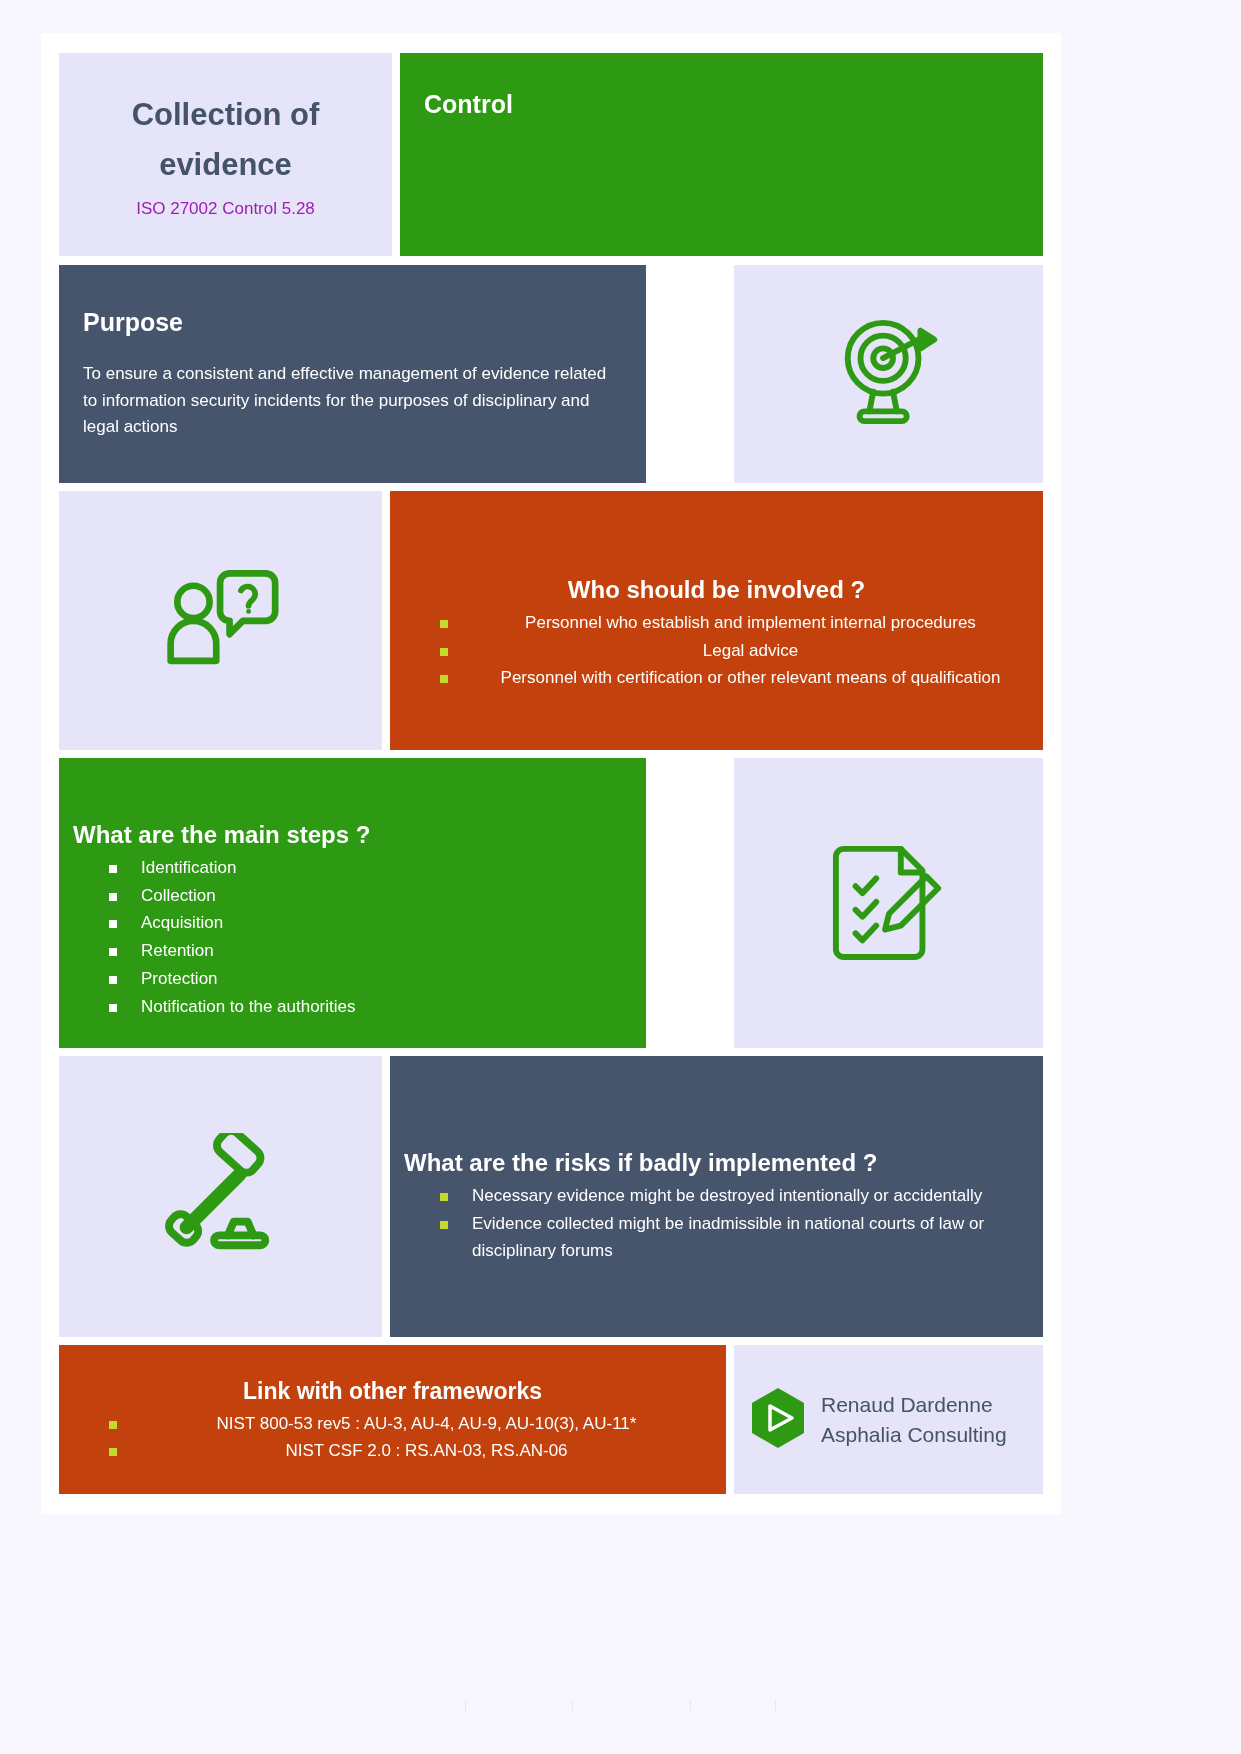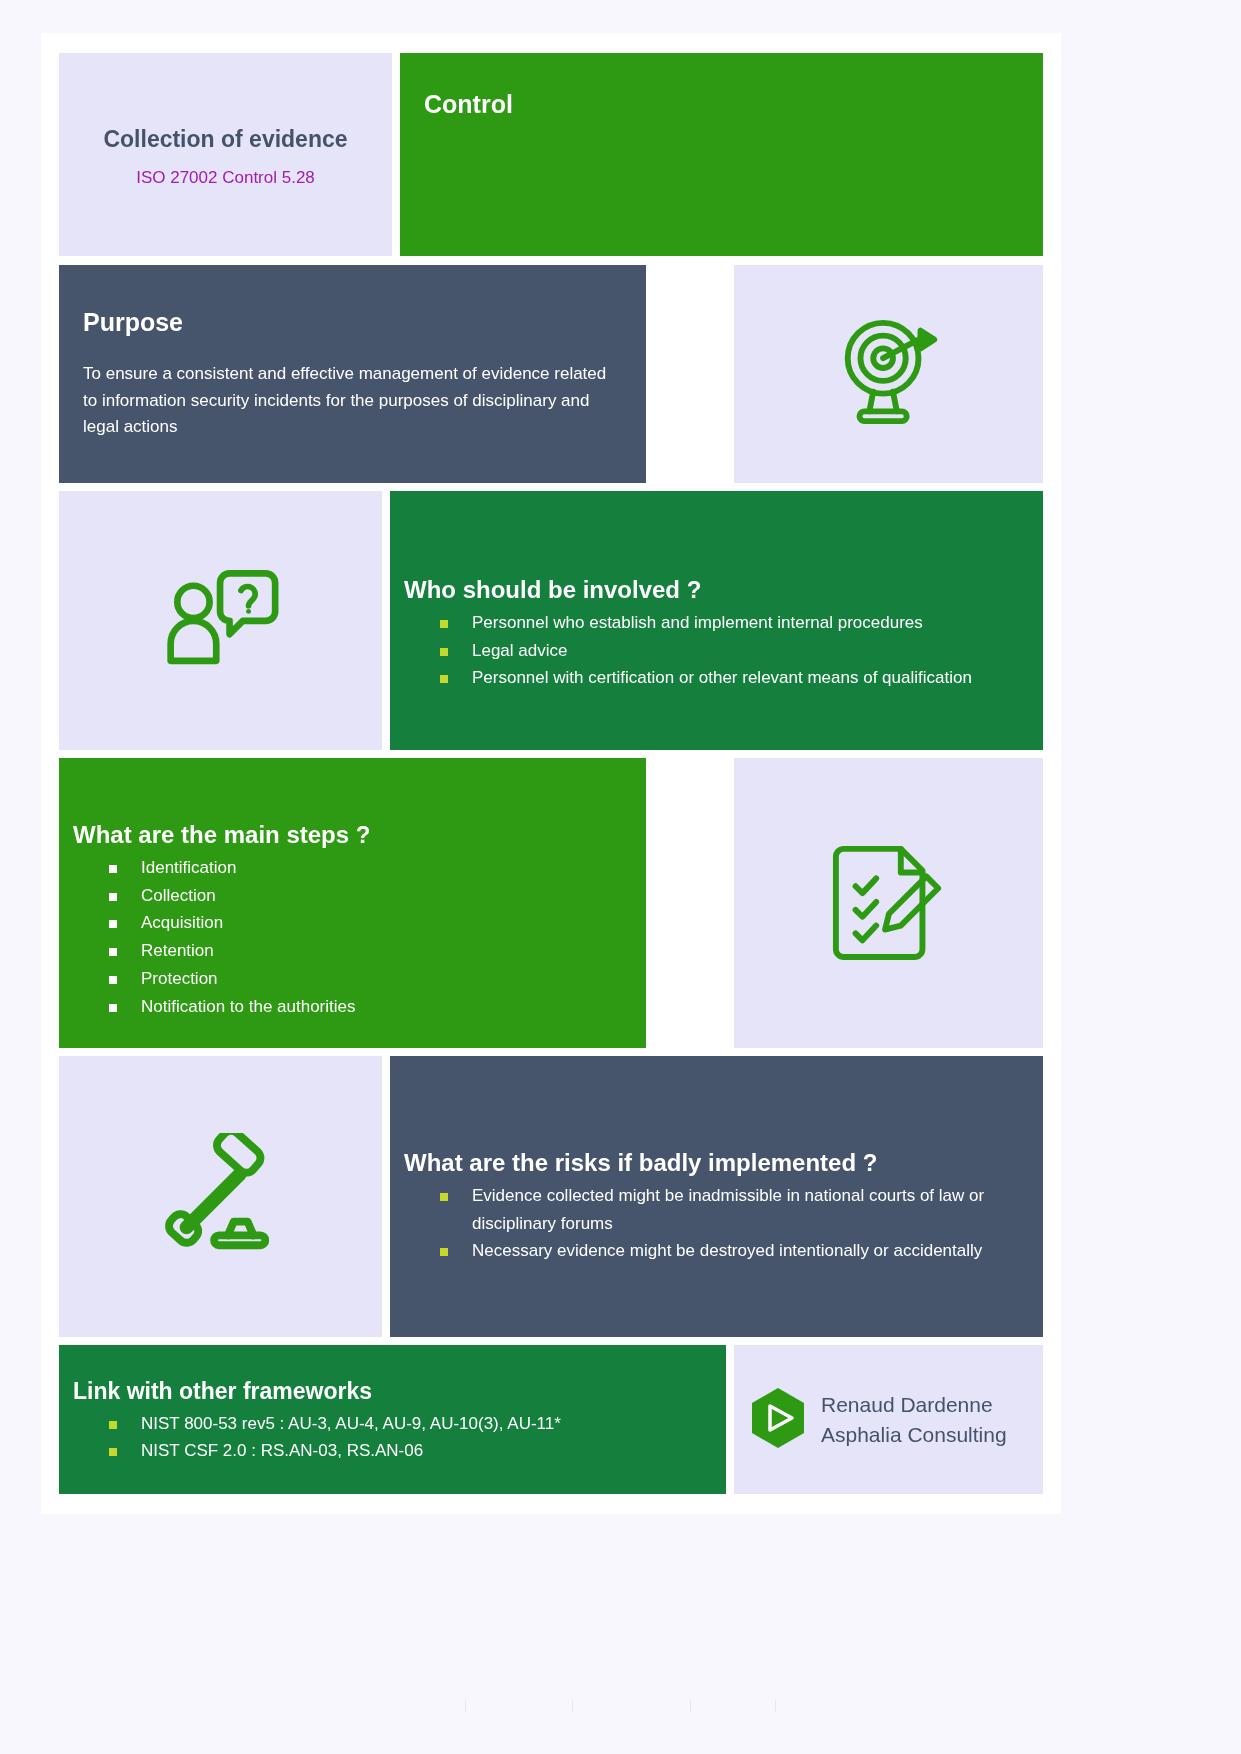--- a/index.html
+++ b/index.html
@@ -23,21 +23,21 @@
     width: 1020px;
     height: 1481px;
     background: #ffffff;
   }
 
   
   .card { position: absolute; }
   .lav  { background: #e5e4f8; }
   .green{ background: #2e9a13; }
   .slate{ background: #46546c; }
-  .dark { background: #15803d; }
+  .dark { background: #c2410c; text-align: center; }
 
   
   .title-card {
     left: 18px; top: 20px; width: 333px; height: 203px;
     display: flex; flex-direction: column;
     align-items: center; justify-content: center;
     padding: 10px 18px;
   }
   .title-sub {
     font-size: 17px; color: #a21caf; text-align: center;
@@ -104,21 +104,21 @@
 </head>
 <body>
 
 <div class="page" data-name="infographic-page">
   <div class="sheet" data-name="infographic-sheet">
 
     <div class="card lav title-card" data-name="title-card">
       <div data-name="page-title">Collection of evidence</div>
       <div class="title-sub" data-name="page-subtitle">ISO 27002 Control 5.28</div>
     </div>
-    <style>.title-card > [data-name="page-title"]{font-size:23px;font-weight:bold;color:#44536a;line-height:1.6;text-align:center;}</style>
+    <style>.title-card > [data-name="page-title"]{font-size:31px;font-weight:bold;color:#44536a;line-height:1.6;text-align:center;}</style>
 
     <div class="card green control-card" data-name="control-card">
       <div class="h-white" data-name="control-heading">Control</div>
     </div>
 
     <div class="card slate purpose-card" data-name="purpose-card">
       <div class="h-white" data-name="purpose-heading">Purpose</div>
       <div class="body-white" data-name="purpose-text">To ensure a consistent and effective management of evidence related to information security incidents for the purposes of disciplinary and legal actions</div>
     </div>
 
@@ -191,22 +191,22 @@
           <rect x="10" y="86" width="30" height="22" rx="9" transform="rotate(42 25 97)"></rect>
           <rect x="56" y="104" width="52" height="10" rx="5"></rect>
           <path d="M70 104 l6 -14 h14 l6 14"></path>
         </svg>
       </span>
     </div>
 
     <div class="card slate risk-card" data-name="risks-card">
       <div class="h-white" data-name="risks-heading">What are the risks if badly implemented ?</div>
       <ul class="bul" data-name="risks-list">
+        <li data-name="list-item">Necessary evidence might be destroyed intentionally or accidentally</li>
         <li data-name="list-item"> Evidence collected might be inadmissible in national courts of law or disciplinary forums</li>
-        <li data-name="list-item">Necessary evidence might be destroyed intentionally or accidentally</li>
       </ul>
     </div>
 
     <div class="card dark frame-card" data-name="frameworks-card">
       <div class="h-white" data-name="frameworks-heading">Link with other frameworks</div>
       <ul class="bul" data-name="frameworks-list">
         <li data-name="list-item">NIST 800-53 rev5 : AU-3, AU-4, AU-9, AU-10(3), AU-11*</li>
         <li data-name="list-item">NIST CSF 2.0 : RS.AN-03, RS.AN-06</li>
       </ul>
     </div>

